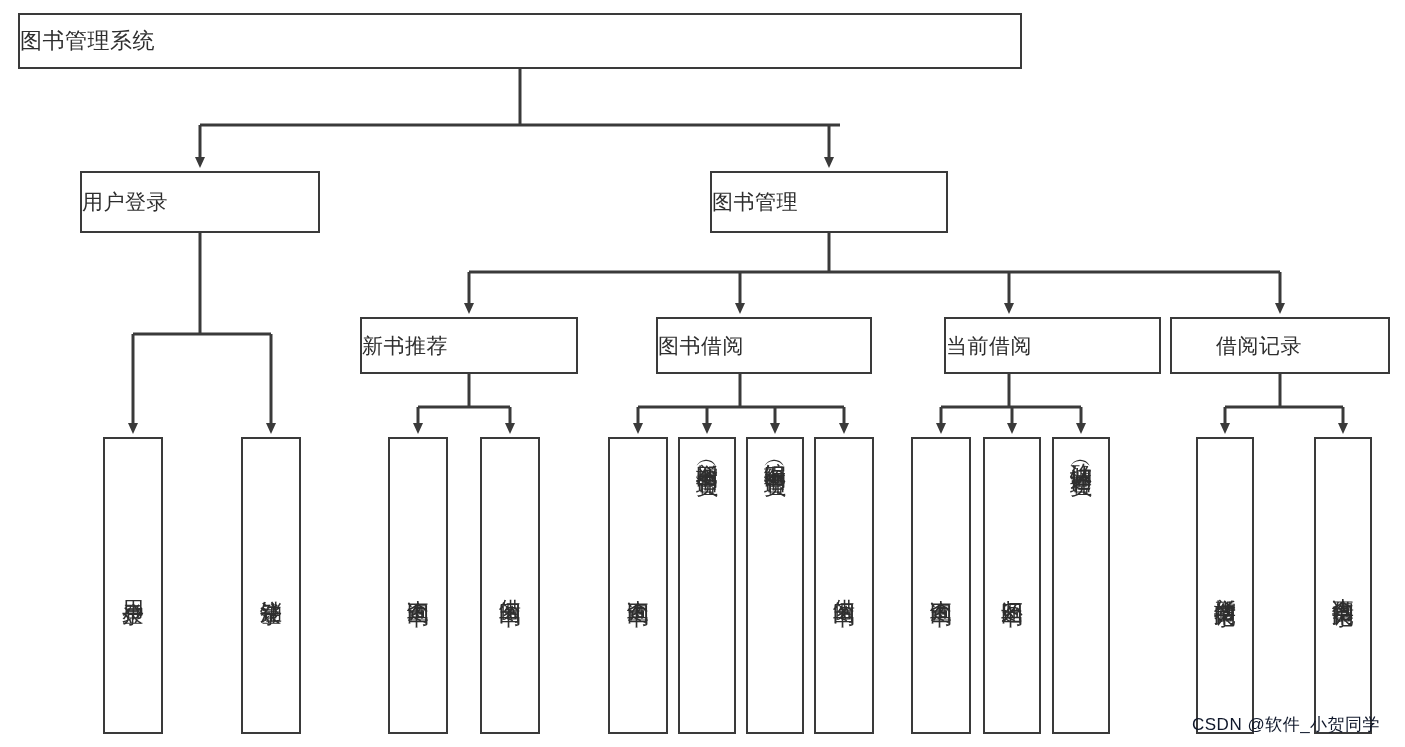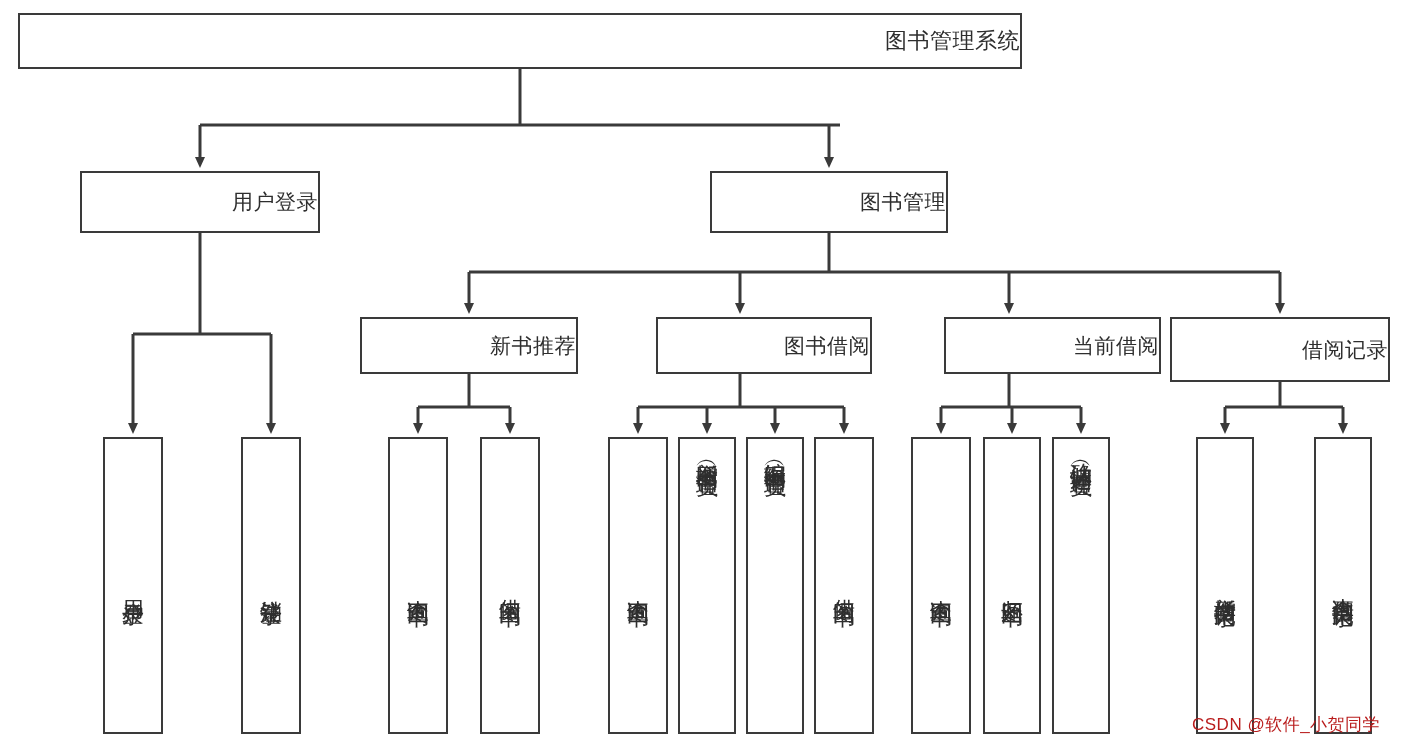--- a/index.html
+++ b/index.html
@@ -25,21 +25,21 @@
     height: 747px;
     pointer-events: none;
   }
   .node {
     position: absolute;
     box-sizing: border-box;
     background: #ffffff;
     border: 2px solid #3a3a3a;
     display: flex;
     align-items: center;
-    justify-content: flex-end;
+    justify-content: flex-start;
     color: #2e2e2e;
   }
   .node .label {
     display: block;
     text-align: center;
     white-space: nowrap;
     letter-spacing: 0.5px;
   }
   .node.horiz .label {
     font-size: 21px;
@@ -61,21 +61,21 @@
     letter-spacing: 2px;
     white-space: nowrap;
   }
   .node.vert.mid {
     align-items: center;
     padding-top: 0;
   }
   .watermark {
     position: absolute;
     font-size: 17px;
-    color: #b91c1c;
+    color: #0f172a;
     white-space: nowrap;
     letter-spacing: 0.5px;
   }
 </style>
 </head>
 <body>
 
 <div id="canvas">
 
   <svg class="wires" viewBox="0 0 1405 747">
@@ -141,21 +141,21 @@
 
   <div class="node horiz" style="left:710px; top:171px; width:238px; height:62px;">
     <span class="label">图书管理</span>
   </div>
   <div class="node horiz" style="left:656px; top:317px; width:216px; height:57px;">
     <span class="label">图书借阅</span>
   </div>
   <div class="node horiz" style="left:944px; top:317px; width:217px; height:57px;">
     <span class="label">当前借阅</span>
   </div>
-  <div class="node horiz" style="left:1170px; top:317px; width:220px; height:65px;">
+  <div class="node horiz" style="left:1170px; top:317px; width:220px; height:57px;padding-left:44px;">
     <span class="label">借阅记录</span>
   </div>
 
   <div class="node vert mid" style="left:103px; top:437px; width:60px; height:297px;">
     <span class="label">用户登录</span>
   </div>
   <div class="node vert mid" style="left:241px; top:437px; width:60px; height:297px;">
     <span class="label">注销登录</span>
   </div>
   <div class="node vert mid" style="left:388px; top:437px; width:60px; height:297px;">

